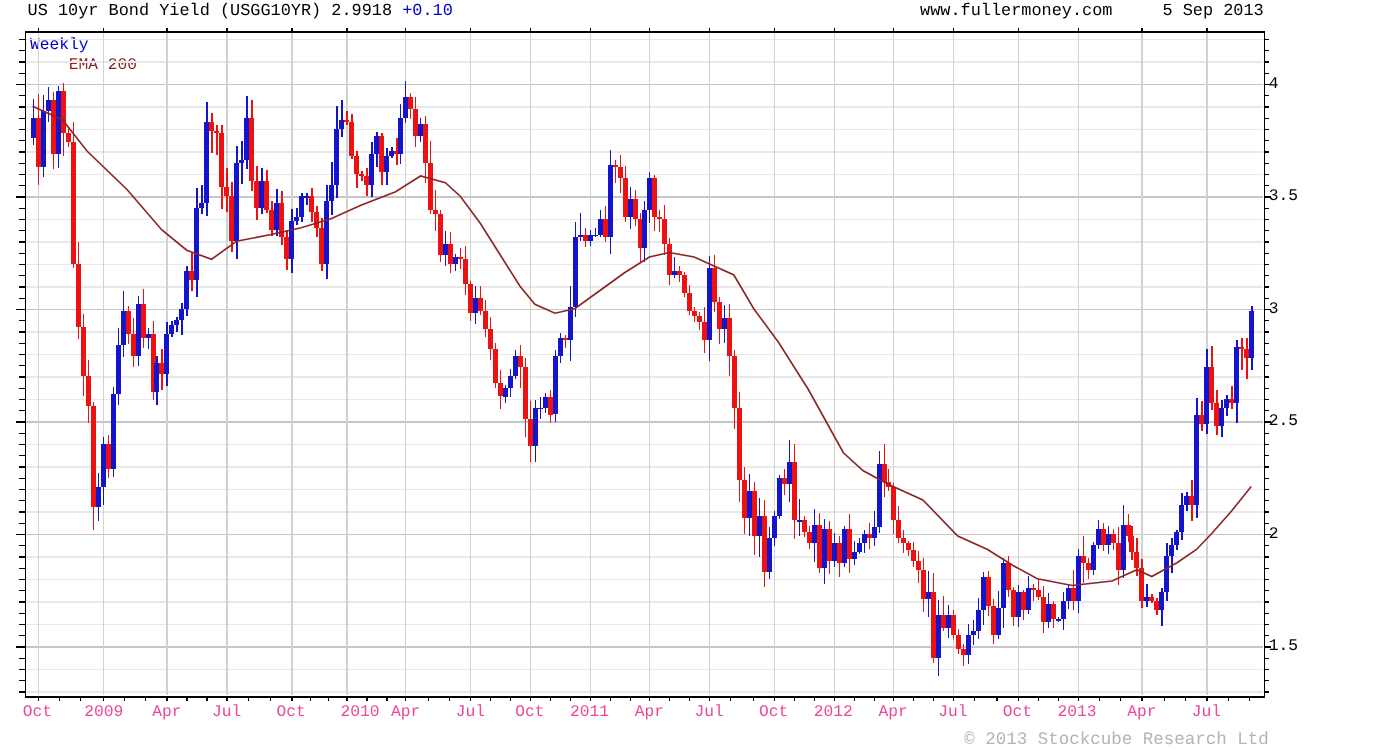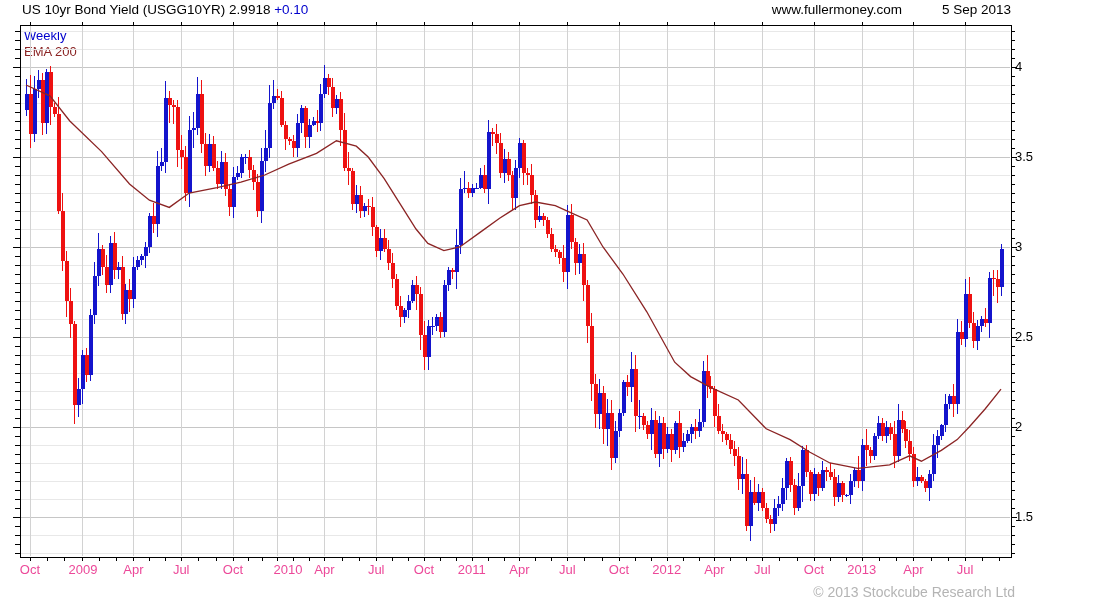--- a/index.html
+++ b/index.html
@@ -1,24 +1,24 @@
 <!DOCTYPE html>
 <html><head>
 <meta charset="utf-8">
 <style>
   html,body{margin:0;padding:0;background:#ffffff;}
   .stage{position:relative;width:1100px;height:600px;background:#ffffff;overflow:hidden;
-         font-family:Liberation Sans, sans-serif;color:#000;}
+         font-family:Liberation Mono, monospace;color:#000;}
   .hdr-left{position:absolute;top:2px;left:22px;font-size:13.5px;white-space:pre;}
   .hdr-right{position:absolute;top:2px;right:89px;font-size:13.5px;white-space:pre;}
   .chg{color:#0000cc;}
   .site{margin-right:40px;}
   .legend{position:absolute;left:24px;font-size:13px;}
   .legend.weekly{top:28px;color:#0000cc;}
-  .legend.ema{top:44px;color:#8b2424;}
+  .legend.ema{top:44px;color:#8b2424;margin-left:31px;}
   .ylab{position:absolute;left:1015px;font-size:13px;color:#000;}
   .xlab{position:absolute;top:562px;font-size:13px;color:#ec4899;transform:translateX(-50%);white-space:nowrap;}
   .copyright{position:absolute;top:584px;right:85px;font-size:14px;color:#b4b4b4;}
   svg{position:absolute;top:0;left:0;}
 </style>
 </head>
 <body>
 
 <div class="stage">
 

